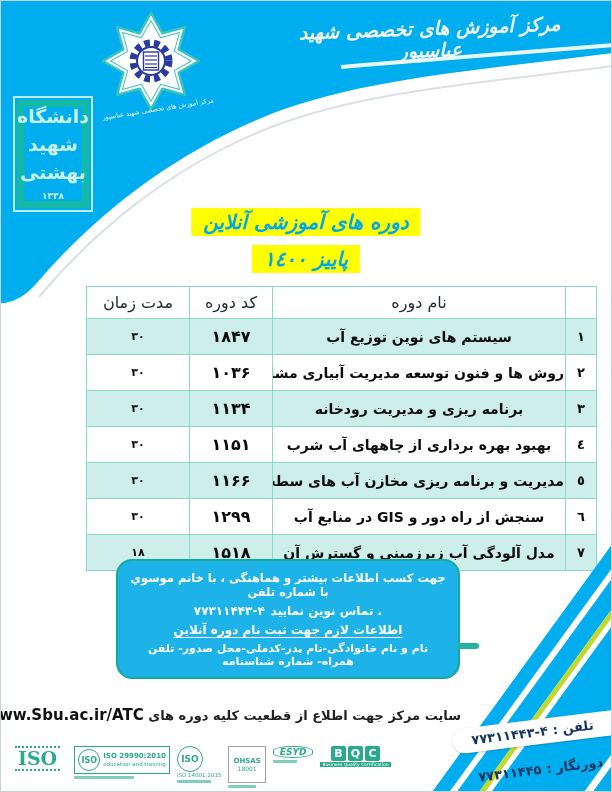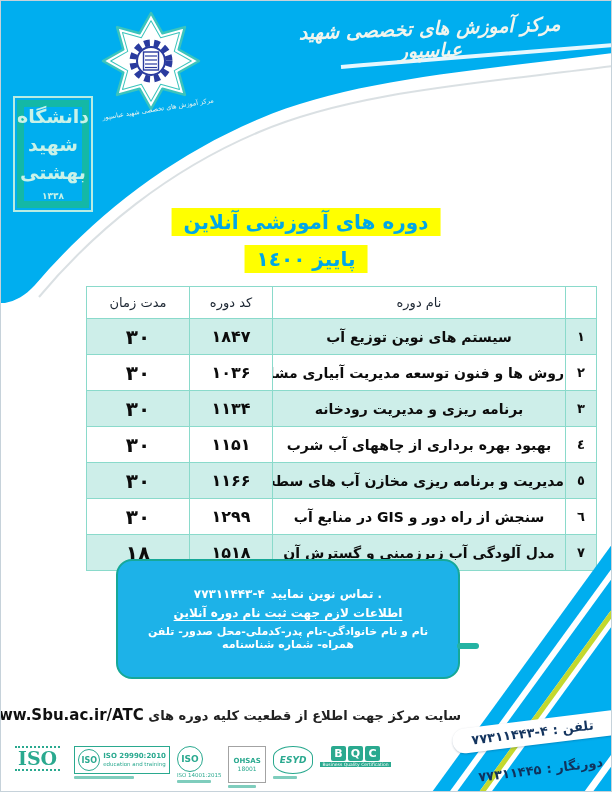--- a/index.html
+++ b/index.html
@@ -37,41 +37,41 @@
   }
   .event-title{
     position:absolute;left:96px;top:146px;width:510px;text-align:center;
     color:#2d55a5;font-size:29px;font-weight:bold;font-style:italic;direction:rtl;
     white-space:nowrap;text-shadow:0 1px 1px rgba(30,60,120,.25);
   }
   
   .hl{
     position:absolute;left:50%;transform:translateX(-50%);
     background:#ffff00;color:#00a7e8;font-weight:bold;direction:rtl;
-    padding:2px 12px;font-size:20px;white-space:nowrap;
+    padding:2px 12px;font-size:20px;white-space:nowrap;font-style:italic;
   }
   .hl-1{top:207px;}
   .hl-2{top:244px;}
   
   .courses{
     position:absolute;left:85px;top:285px;width:500px;border-collapse:collapse;
     direction:rtl;table-layout:fixed;
   }
   .courses th,.courses td{
     border:1px solid #8adacb;text-align:center;vertical-align:middle;
     overflow:hidden;white-space:nowrap;
   }
-  .courses thead th{height:29px;font-size:13px;font-weight:normal;color:#1d2733;background:#fff;}
+  .courses thead th{height:29px;font-size:16px;font-weight:normal;color:#1d2733;background:#fff;}
   .courses tbody td{height:33px;color:#0c0c0c;font-weight:bold;}
   .courses tbody tr:nth-child(odd){background:#cdeee9;}
   .courses tbody tr:nth-child(even){background:#ffffff;}
   .col-no{width:28px;font-size:13px;}
   .col-name{width:290px;font-size:14px;}
   .col-code{width:80px;font-size:16px;}
-  .col-duration{width:100px;font-size:20px;}
+  .col-duration{width:100px;font-size:11px;}
   
   .info-box{
     position:absolute;left:115px;top:558px;width:344px;height:120px;
     background:#1db2e8;border:2px solid #16a898;border-radius:16px;
     color:#ffffff;font-weight:bold;direction:rtl;text-align:center;
     display:flex;flex-direction:column;justify-content:center;gap:5px;
     box-sizing:border-box;padding:6px 10px;
   }
   .info-box .l1{font-size:11.5px;}
   .info-box .l2{font-size:12px;direction:ltr;display:flex;justify-content:center;gap:6px;}
@@ -112,21 +112,21 @@
     border-top:2px dotted #2aa98f;border-bottom:2px dotted #2aa98f;padding:1px 3px;}
   .iso-sub{font-size:8px;font-weight:bold;letter-spacing:.5px;margin-top:27px;}
   .badge-row{display:flex;align-items:center;gap:3px;border:1px solid #2aa98f;padding:2px 3px;}
   .roundel{border:1.5px solid #2aa98f;border-radius:50%;width:20px;height:20px;
     display:flex;align-items:center;justify-content:center;font-size:8px;font-weight:bold;flex:0 0 auto;}
   .b-title{font-size:7px;font-weight:bold;line-height:1.1;}
   .b-sub{font-size:5.5px;line-height:1.1;}
   .ohsas{border:1px solid #a3a3a3;padding:10px 4px;text-align:center;}
   .ohsas .t{font-size:7px;font-weight:bold;}
   .ohsas .s{font-size:6px;}
-  .esyd{border:1.5px solid #2aa98f;border-radius:50%/40%;padding:8px 6px;
+  .esyd{border:1.5px solid #2aa98f;border-radius:50%/40%;padding:0 6px;
     font-size:9px;font-weight:bold;font-style:italic;}
   .bqc{display:flex;flex-direction:column;align-items:center;}
   .bqc-letters{display:flex;gap:2px;}
   .bqc-letters span{background:#2aa98f;color:#fff;font-weight:bold;font-size:11px;
     width:15px;height:15px;display:flex;align-items:center;justify-content:center;border-radius:2px;}
   .bqc-sub{font-size:4.5px;background:#2aa98f;color:#fff;padding:0 2px;margin-top:1px;}
 </style>
 </head>
 <body>
 
@@ -216,20 +216,21 @@
         <tr>
           <td class="col-no">٧</td>
           <td class="col-name">مدل آلودگی آب زیرزمینی و گسترش آن</td>
           <td class="col-code">۱۵۱۸</td>
           <td class="col-duration">۱۸</td>
         </tr>
       </tbody>
   </table>
 
   <div class="info-box">
+    <div class="l1">جهت کسب اطلاعات بیشتر و هماهنگی ، با خانم موسوي  با شماره تلفن</div>
     <div class="l2">
       <span class="num">۷۷۳۱۱۴۴۳-۴</span>
       <span>تماس نوین نمایید .</span>
     </div>
     <div class="l3">اطلاعات لازم جهت ثبت نام دوره آنلاین</div>
     <div class="l4">نام و نام خانوادگی-نام پدر-کدملی-محل صدور- تلفن همراه- شماره شناسنامه</div>
   </div>
   <div class="info-tail"></div>
 
   <div class="stripes-wrap">

